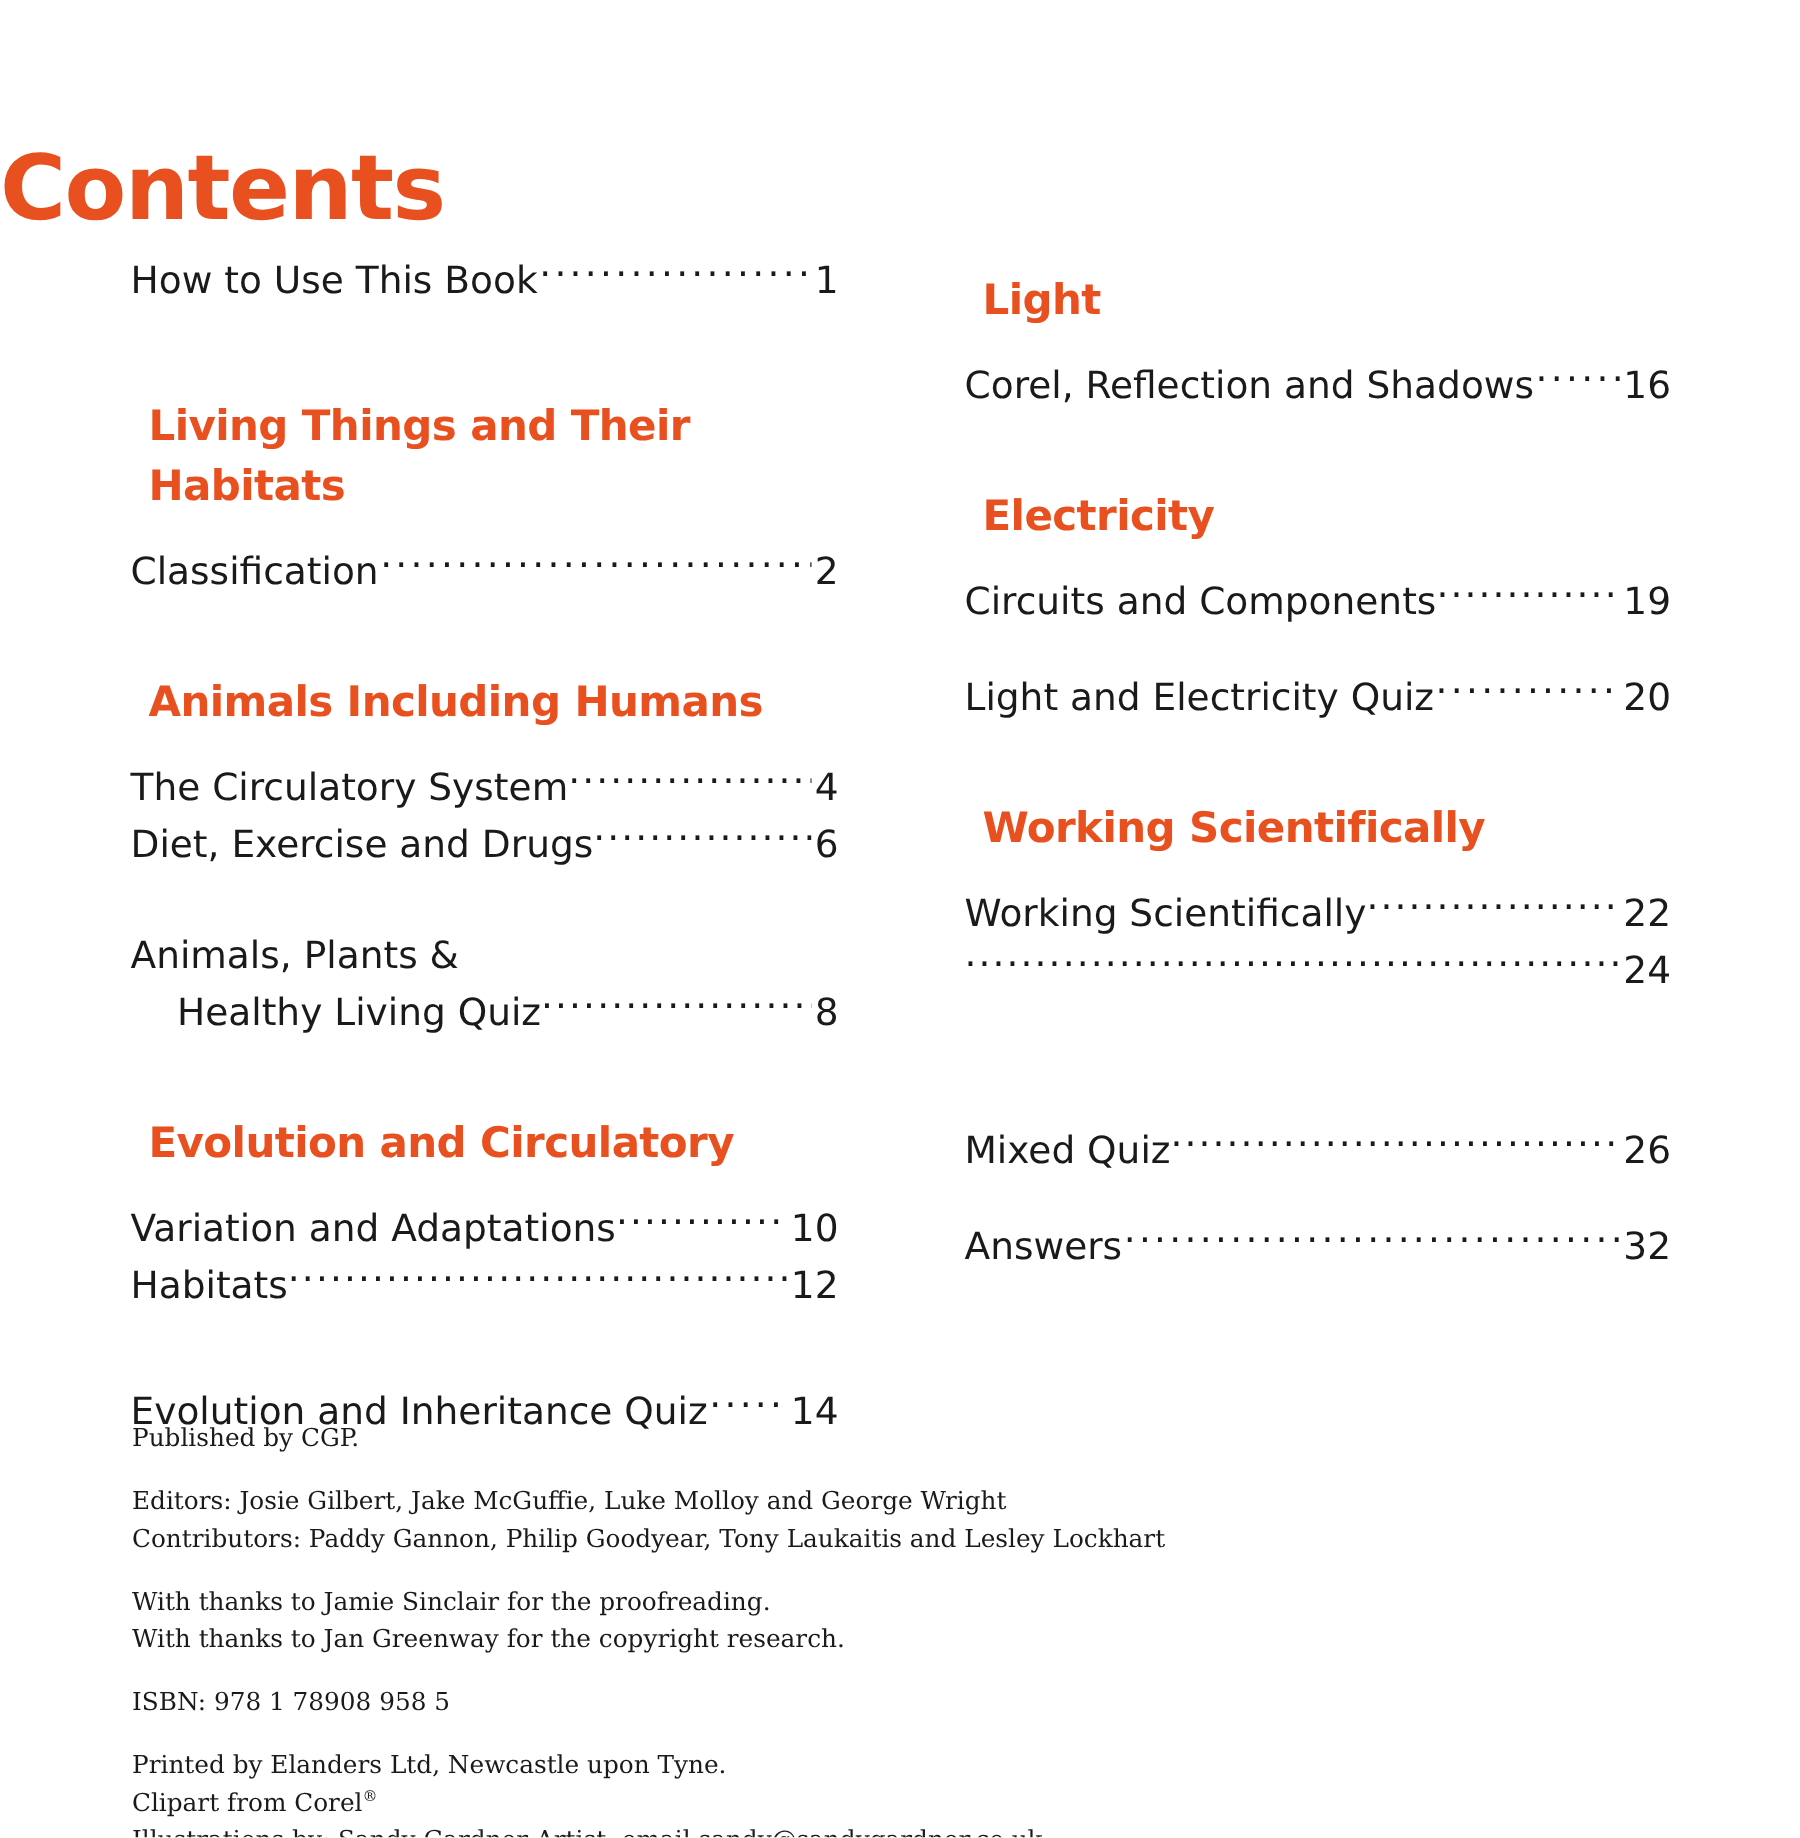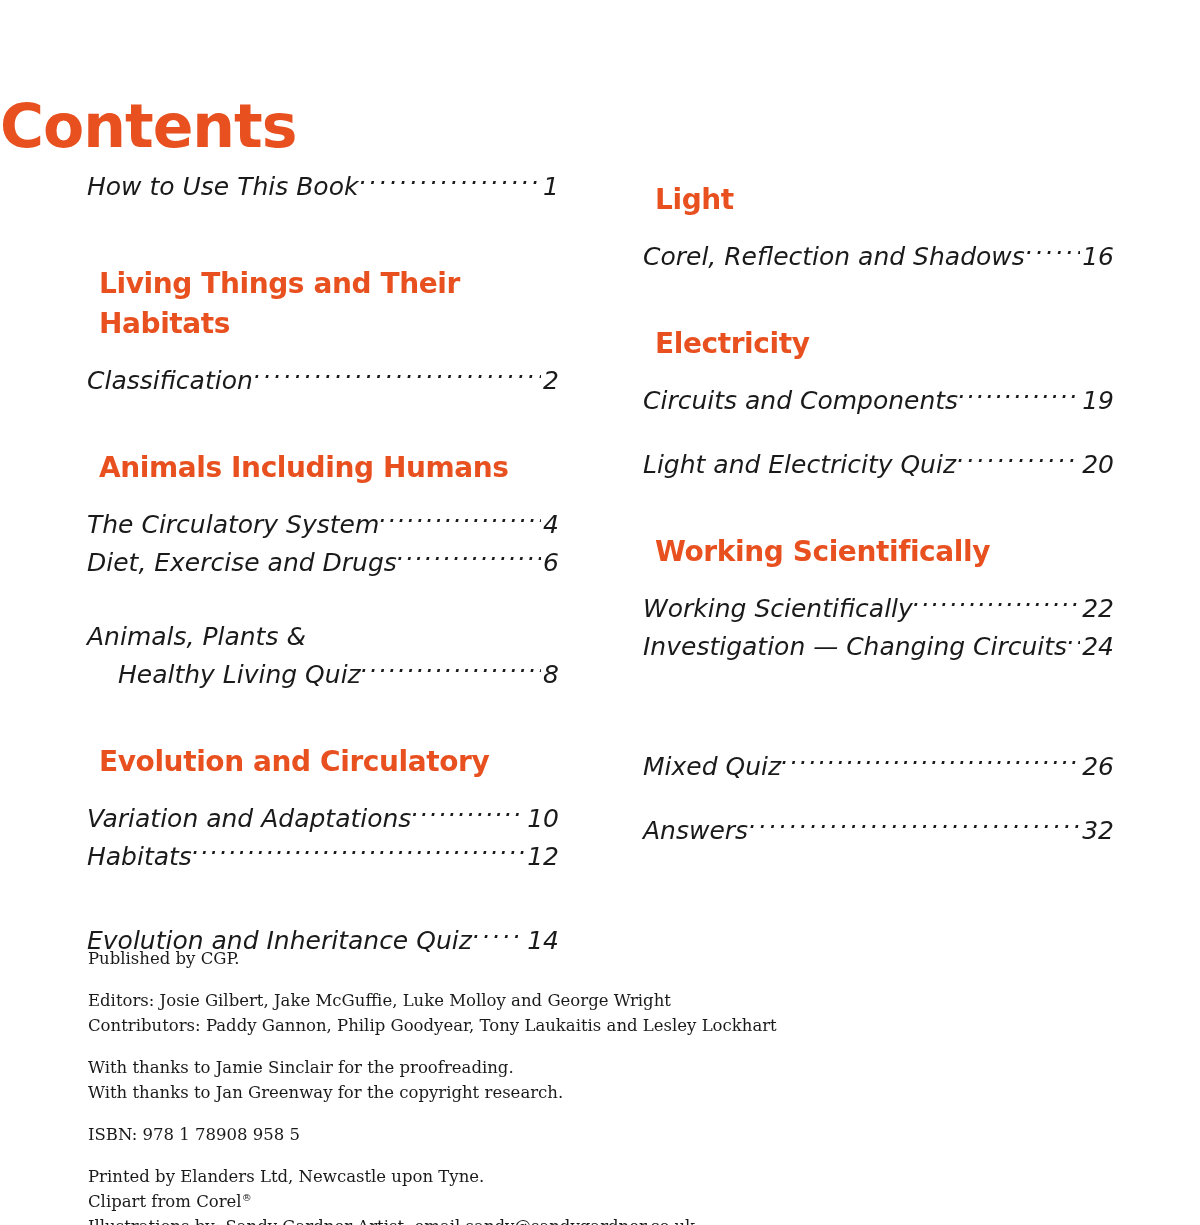--- a/index.html
+++ b/index.html
@@ -53,21 +53,20 @@
   .entry {
     display: flex;
     align-items: baseline;
     width: 100%;
     font-family: "DejaVu Sans", sans-serif;
     font-weight: 400;
     font-size: 25px;
     line-height: 38px;
     color: #1a1a1a;
     white-space: nowrap;
-    font-style: italic;
   }
   .entry .etitle {
     flex: 0 0 auto;
   }
   .entry .leader {
     flex: 1 1 auto;
     overflow: hidden;
     height: 1em;
     margin: 0 1px;
     position: relative;
@@ -244,21 +243,20 @@
 
     <div class="sp-xs"></div>
 
     <div class="entry tight">
       <span class="etitle">Working Scientifically</span>
       <span class="leader"></span>
       <span class="epage">22</span>
     </div>
 
     <div class="entry tight">
-      <span class="etitle">Investigation — Changing Circuits</span>
       <span class="leader"></span>
       <span class="epage">24</span>
     </div>
 
     <div class="sp-xxl"></div>
     <div class="sp-m"></div>
 
     <div class="entry tight">
       <span class="etitle">Mixed Quiz </span>
       <span class="leader"></span>

